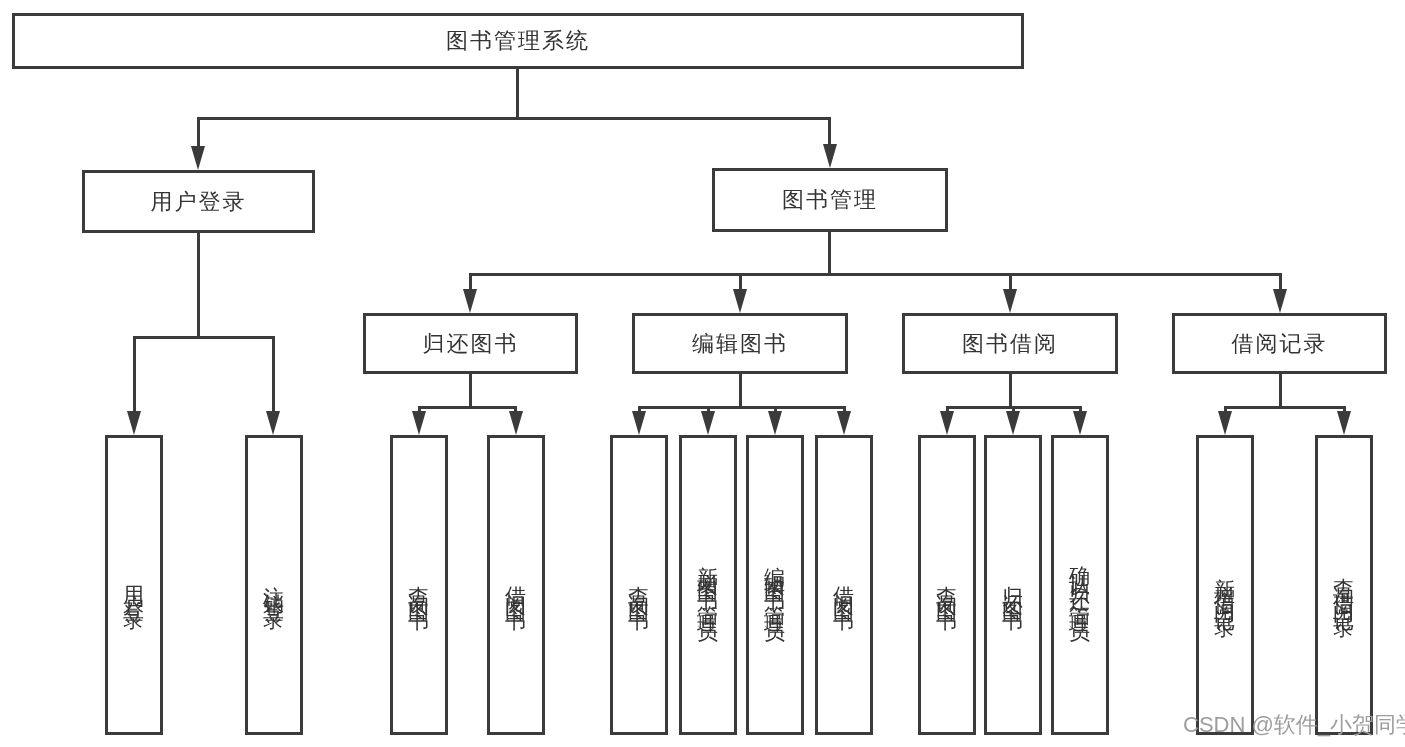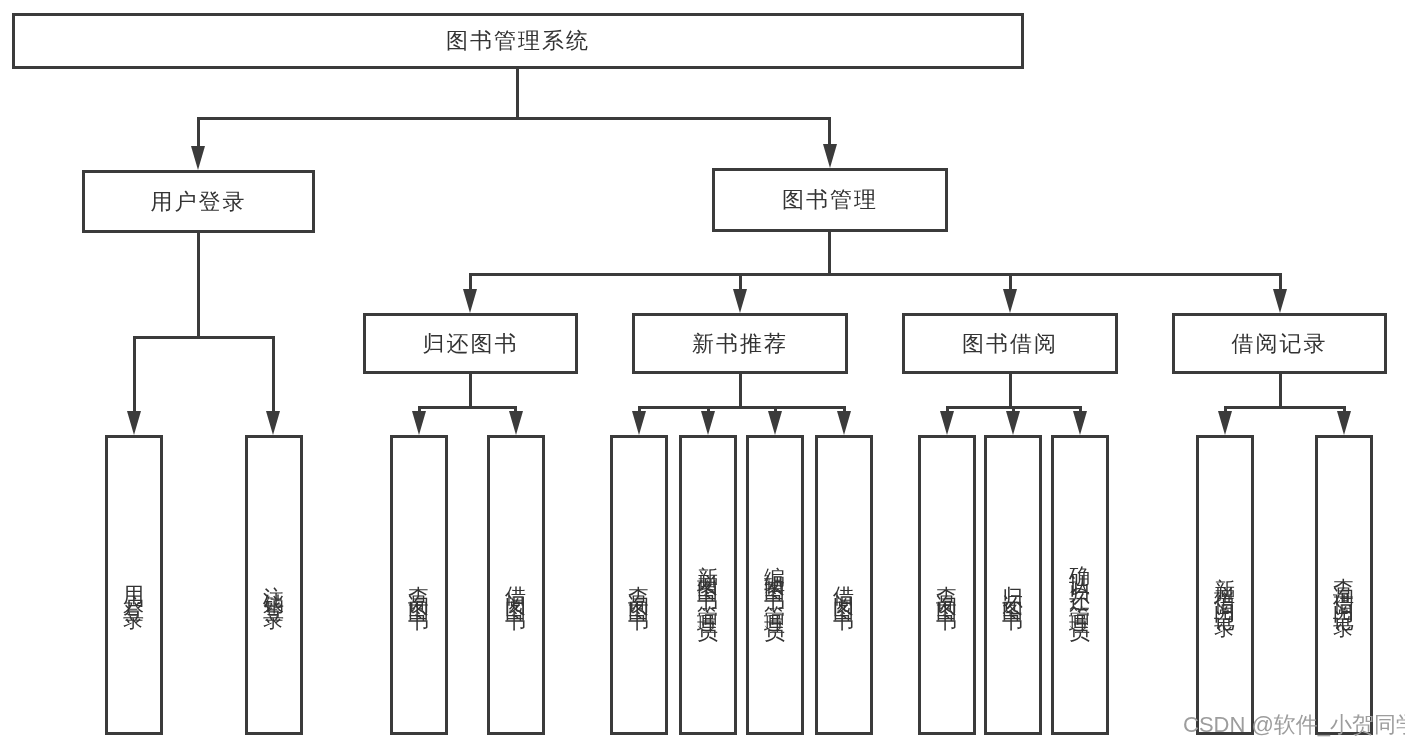--- a/index.html
+++ b/index.html
@@ -101,21 +101,21 @@
   <div class="arrow" style="left:733px;top:289px;"></div>
   <div class="vline" style="left:1009px;top:273px;height:22px;"></div>
   <div class="arrow" style="left:1003px;top:289px;"></div>
   <div class="vline" style="left:1279px;top:273px;height:22px;"></div>
   <div class="arrow" style="left:1273px;top:289px;"></div>
 
   <div class="box" style="left:363px;top:313px;width:215px;height:61px;">
     <span>归还图书</span>
   </div>
   <div class="box" style="left:632px;top:313px;width:216px;height:61px;">
-    <span>新书推荐</span>
+    <span>编辑图书</span>
   </div>
   <div class="box" style="left:902px;top:313px;width:216px;height:61px;">
     <span>图书借阅</span>
   </div>
   <div class="box" style="left:1172px;top:313px;width:215px;height:61px;">
     <span>借阅记录</span>
   </div>
 
   <div class="vline" style="left:469px;top:374px;height:32px;"></div>
   <div class="hline" style="left:418px;top:406px;width:99px;"></div>

